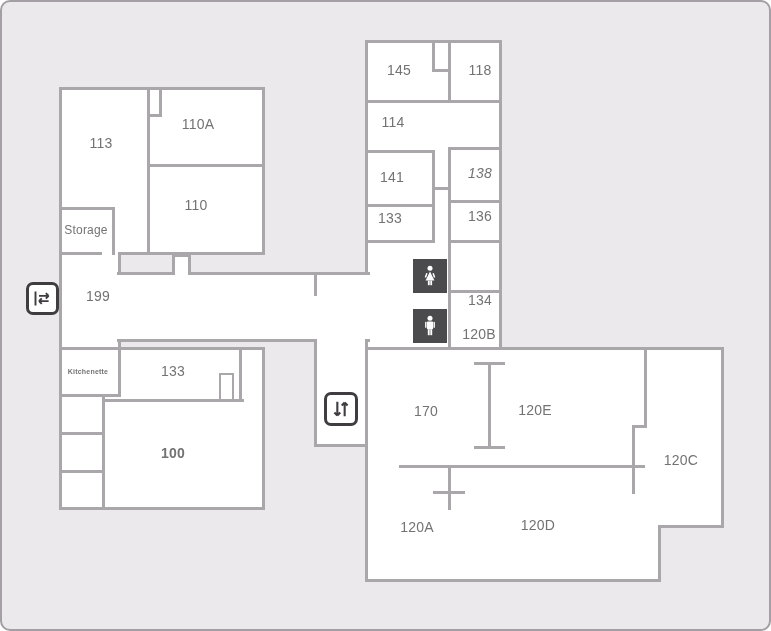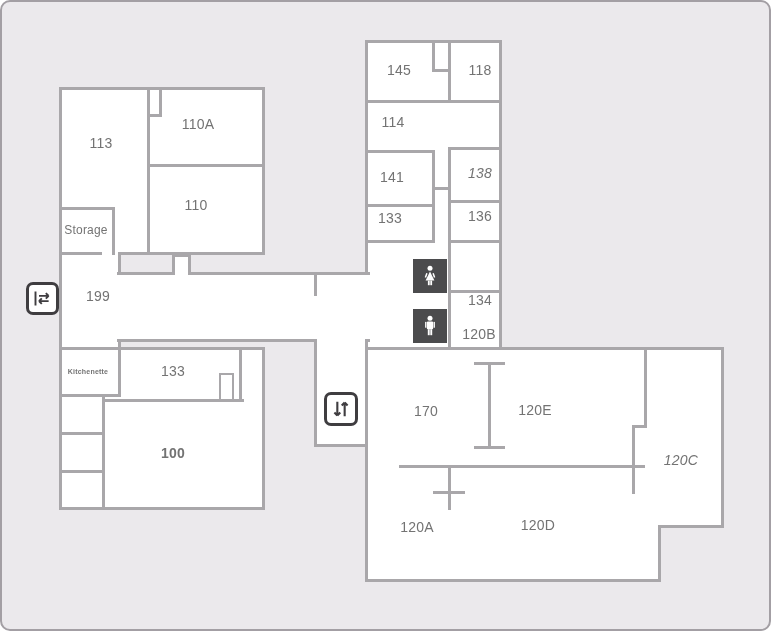--- a/index.html
+++ b/index.html
@@ -144,18 +144,18 @@
   <div class="lbl" style="left:478px;top:68px;">118</div>
   <div class="lbl" style="left:391px;top:120px;">114</div>
   <div class="lbl" style="left:390px;top:175px;">141</div>
   <div class="lbl" style="left:478px;top:171px;font-style:italic;">138</div>
   <div class="lbl" style="left:388px;top:216px;">133</div>
   <div class="lbl" style="left:478px;top:214px;">136</div>
   <div class="lbl" style="left:478px;top:262px;margin-top:36px;">134</div>
   <div class="lbl" style="left:477px;top:332px;">120B</div>
   <div class="lbl" style="left:424px;top:409px;">170</div>
   <div class="lbl" style="left:533px;top:408px;">120E</div>
-  <div class="lbl" style="left:679px;top:458px;font-style:italic;">120C</div>
+  <div class="lbl" style="left:679px;top:458px;">120C</div>
   <div class="lbl" style="left:415px;top:525px;">120A</div>
   <div class="lbl" style="left:536px;top:523px;">120D</div>
 
 
 </div>
 
 </body></html>

